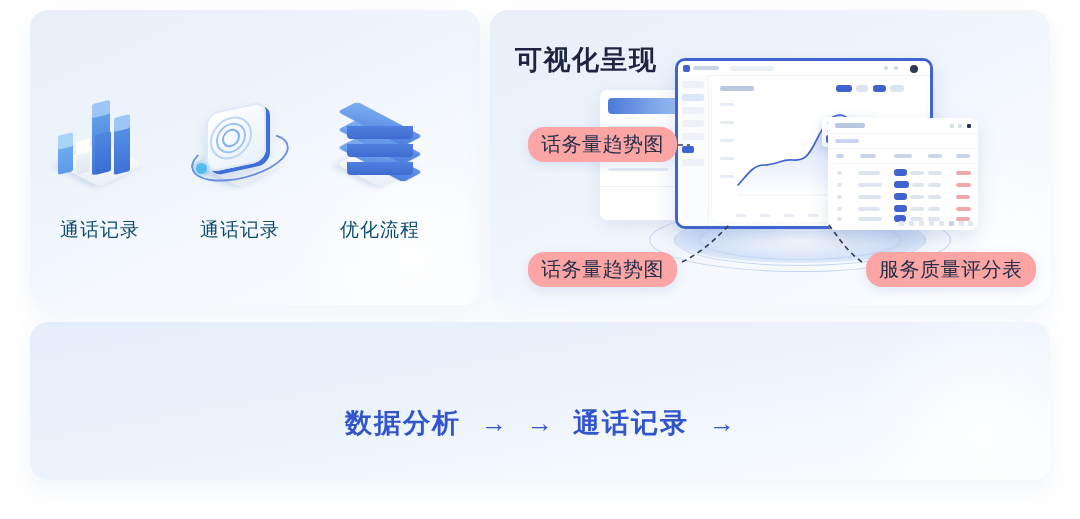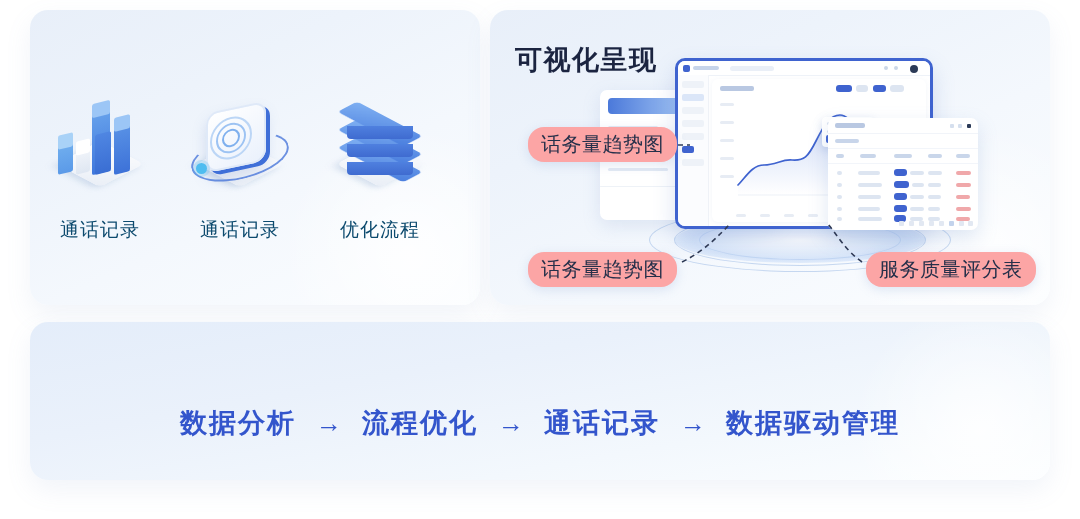--- a/index.html
+++ b/index.html
@@ -413,20 +413,18 @@
   <div class="callout" id="callout-trend">话务量趋势图</div>
   <div class="callout" id="callout-gauge">话务量趋势图</div>
   <div class="callout" id="callout-score">服务质量评分表</div>
 
   <div class="panel" id="panel-bottom"></div>
 
 
   <div class="flow">
     <div class="flow-step">数据分析</div>
     <div class="flow-arrow">→</div>
-    <div class="flow-step">流程优化</div>
     <div class="flow-arrow">→</div>
     <div class="flow-step">通话记录</div>
     <div class="flow-arrow">→</div>
-    <div class="flow-step">数据驱动管理</div>
   </div>
 
 </div>
 
 </body></html>

